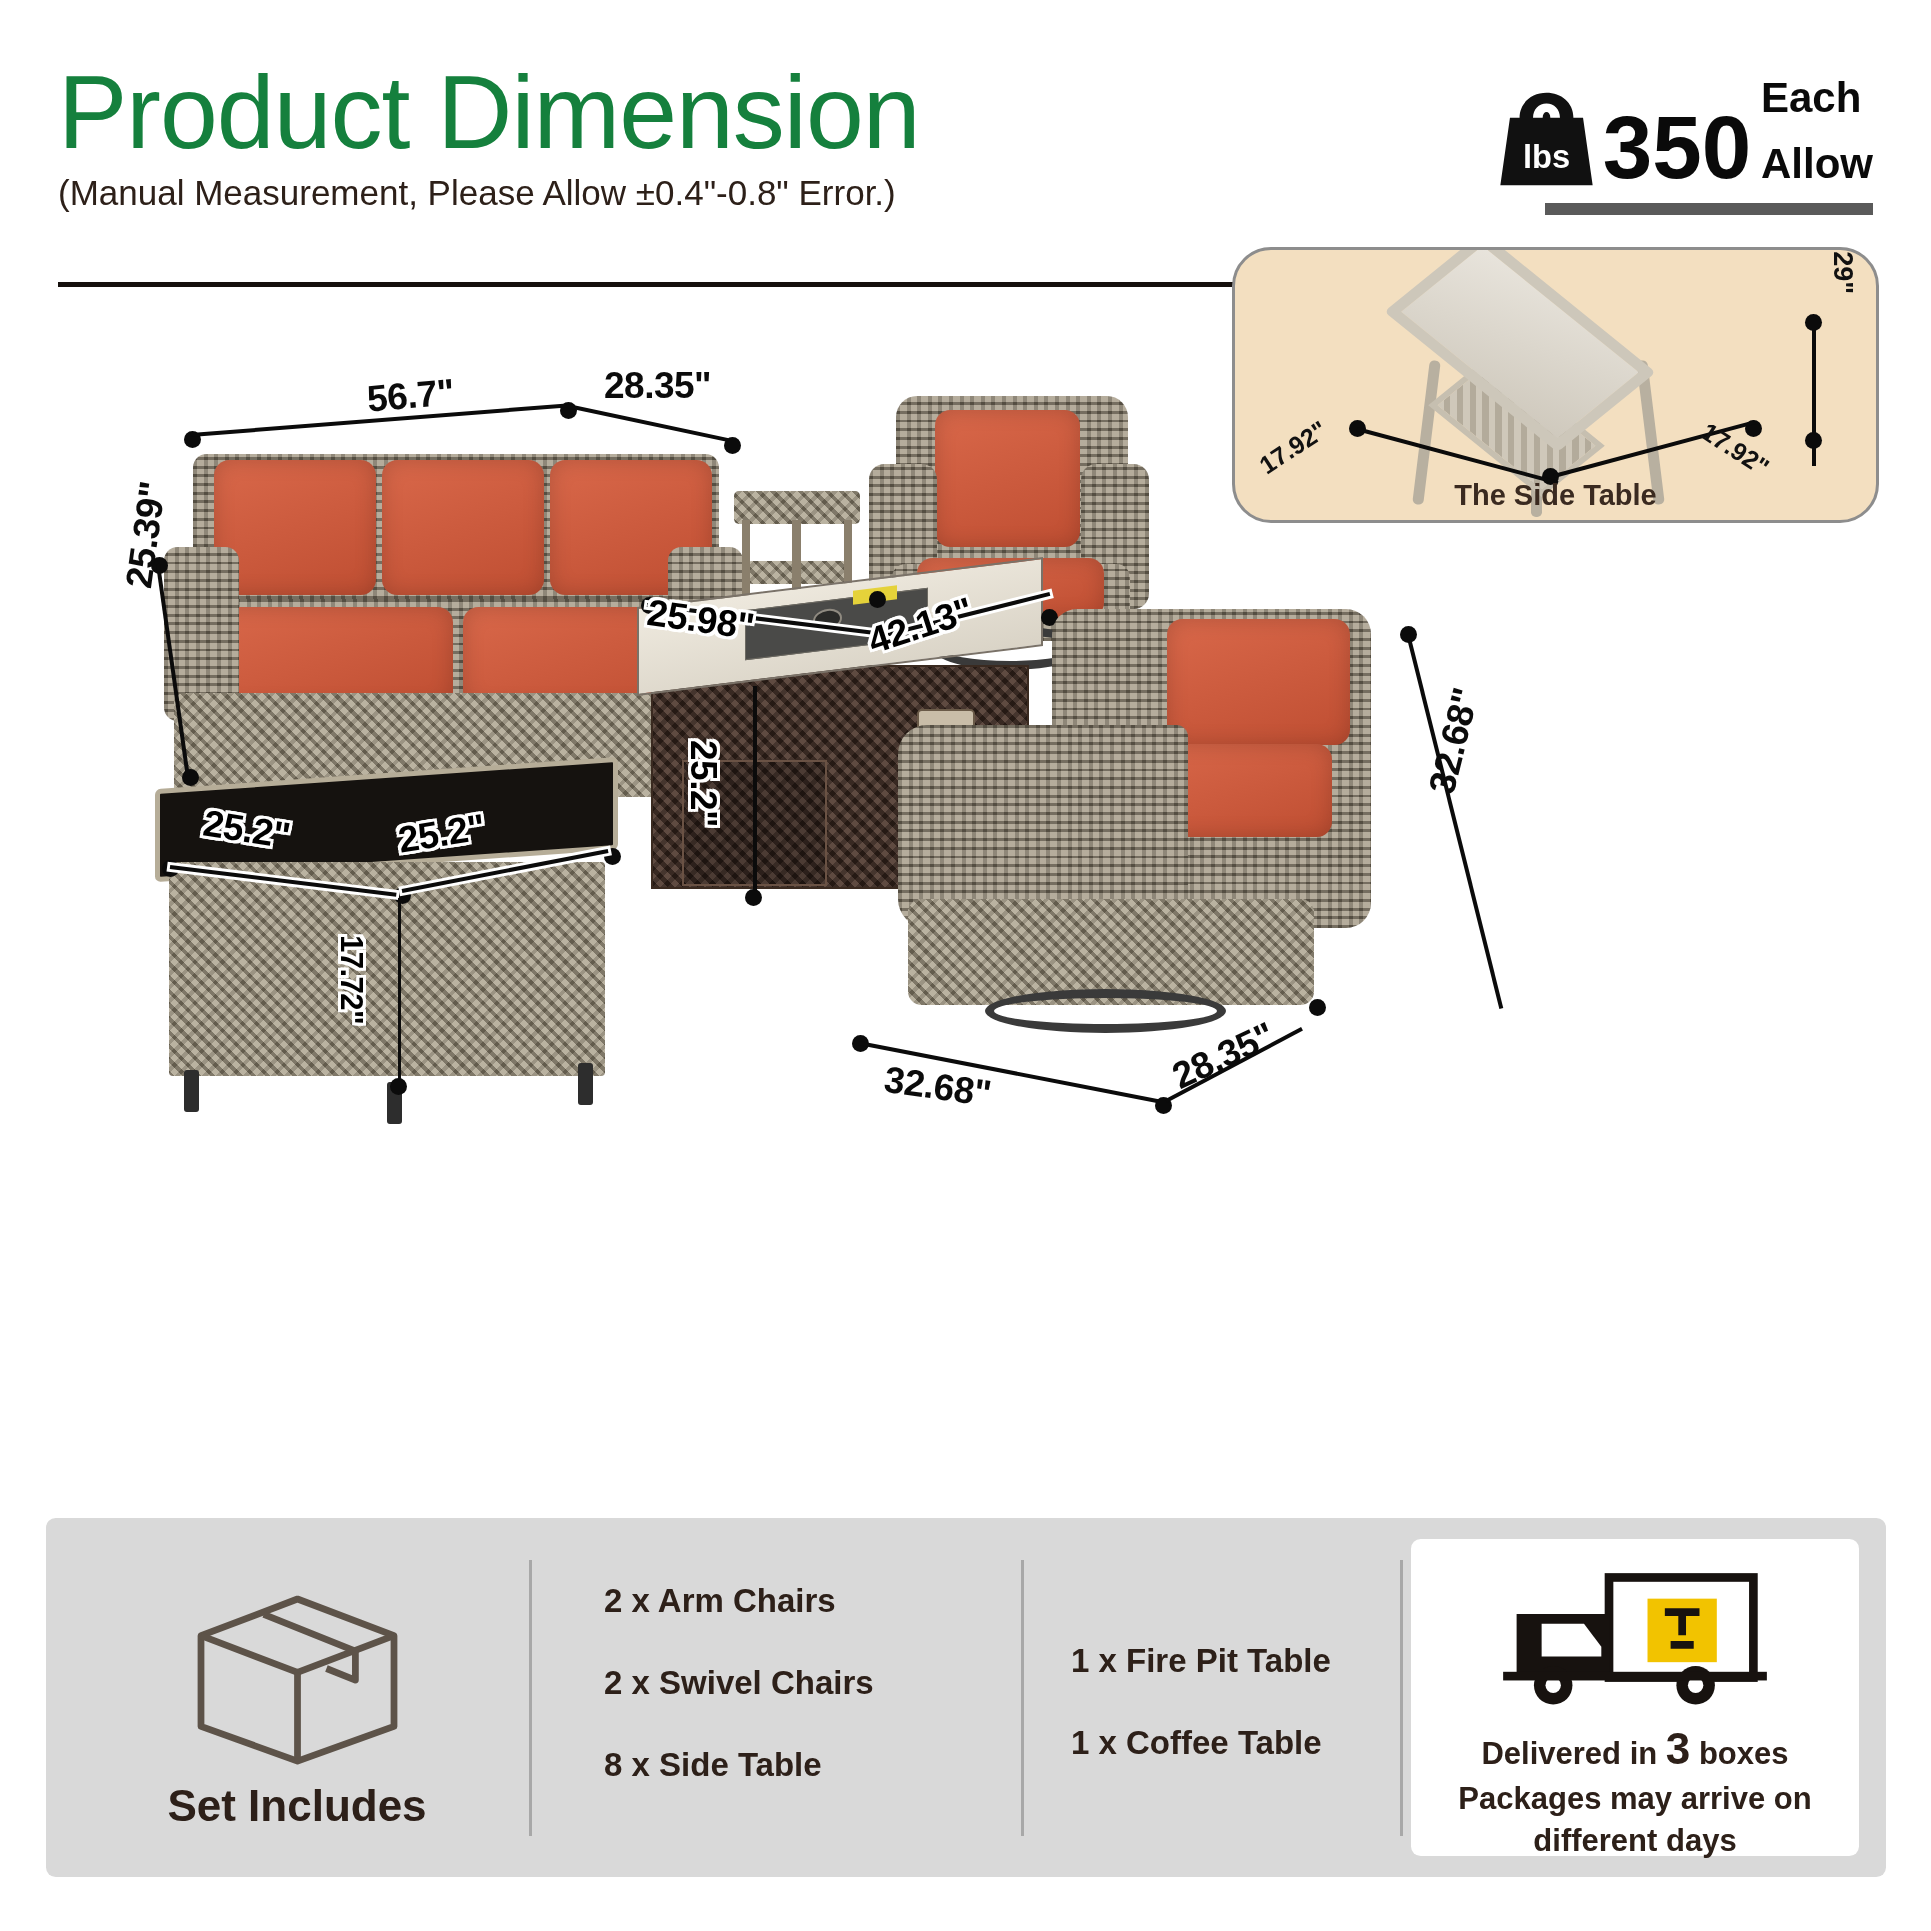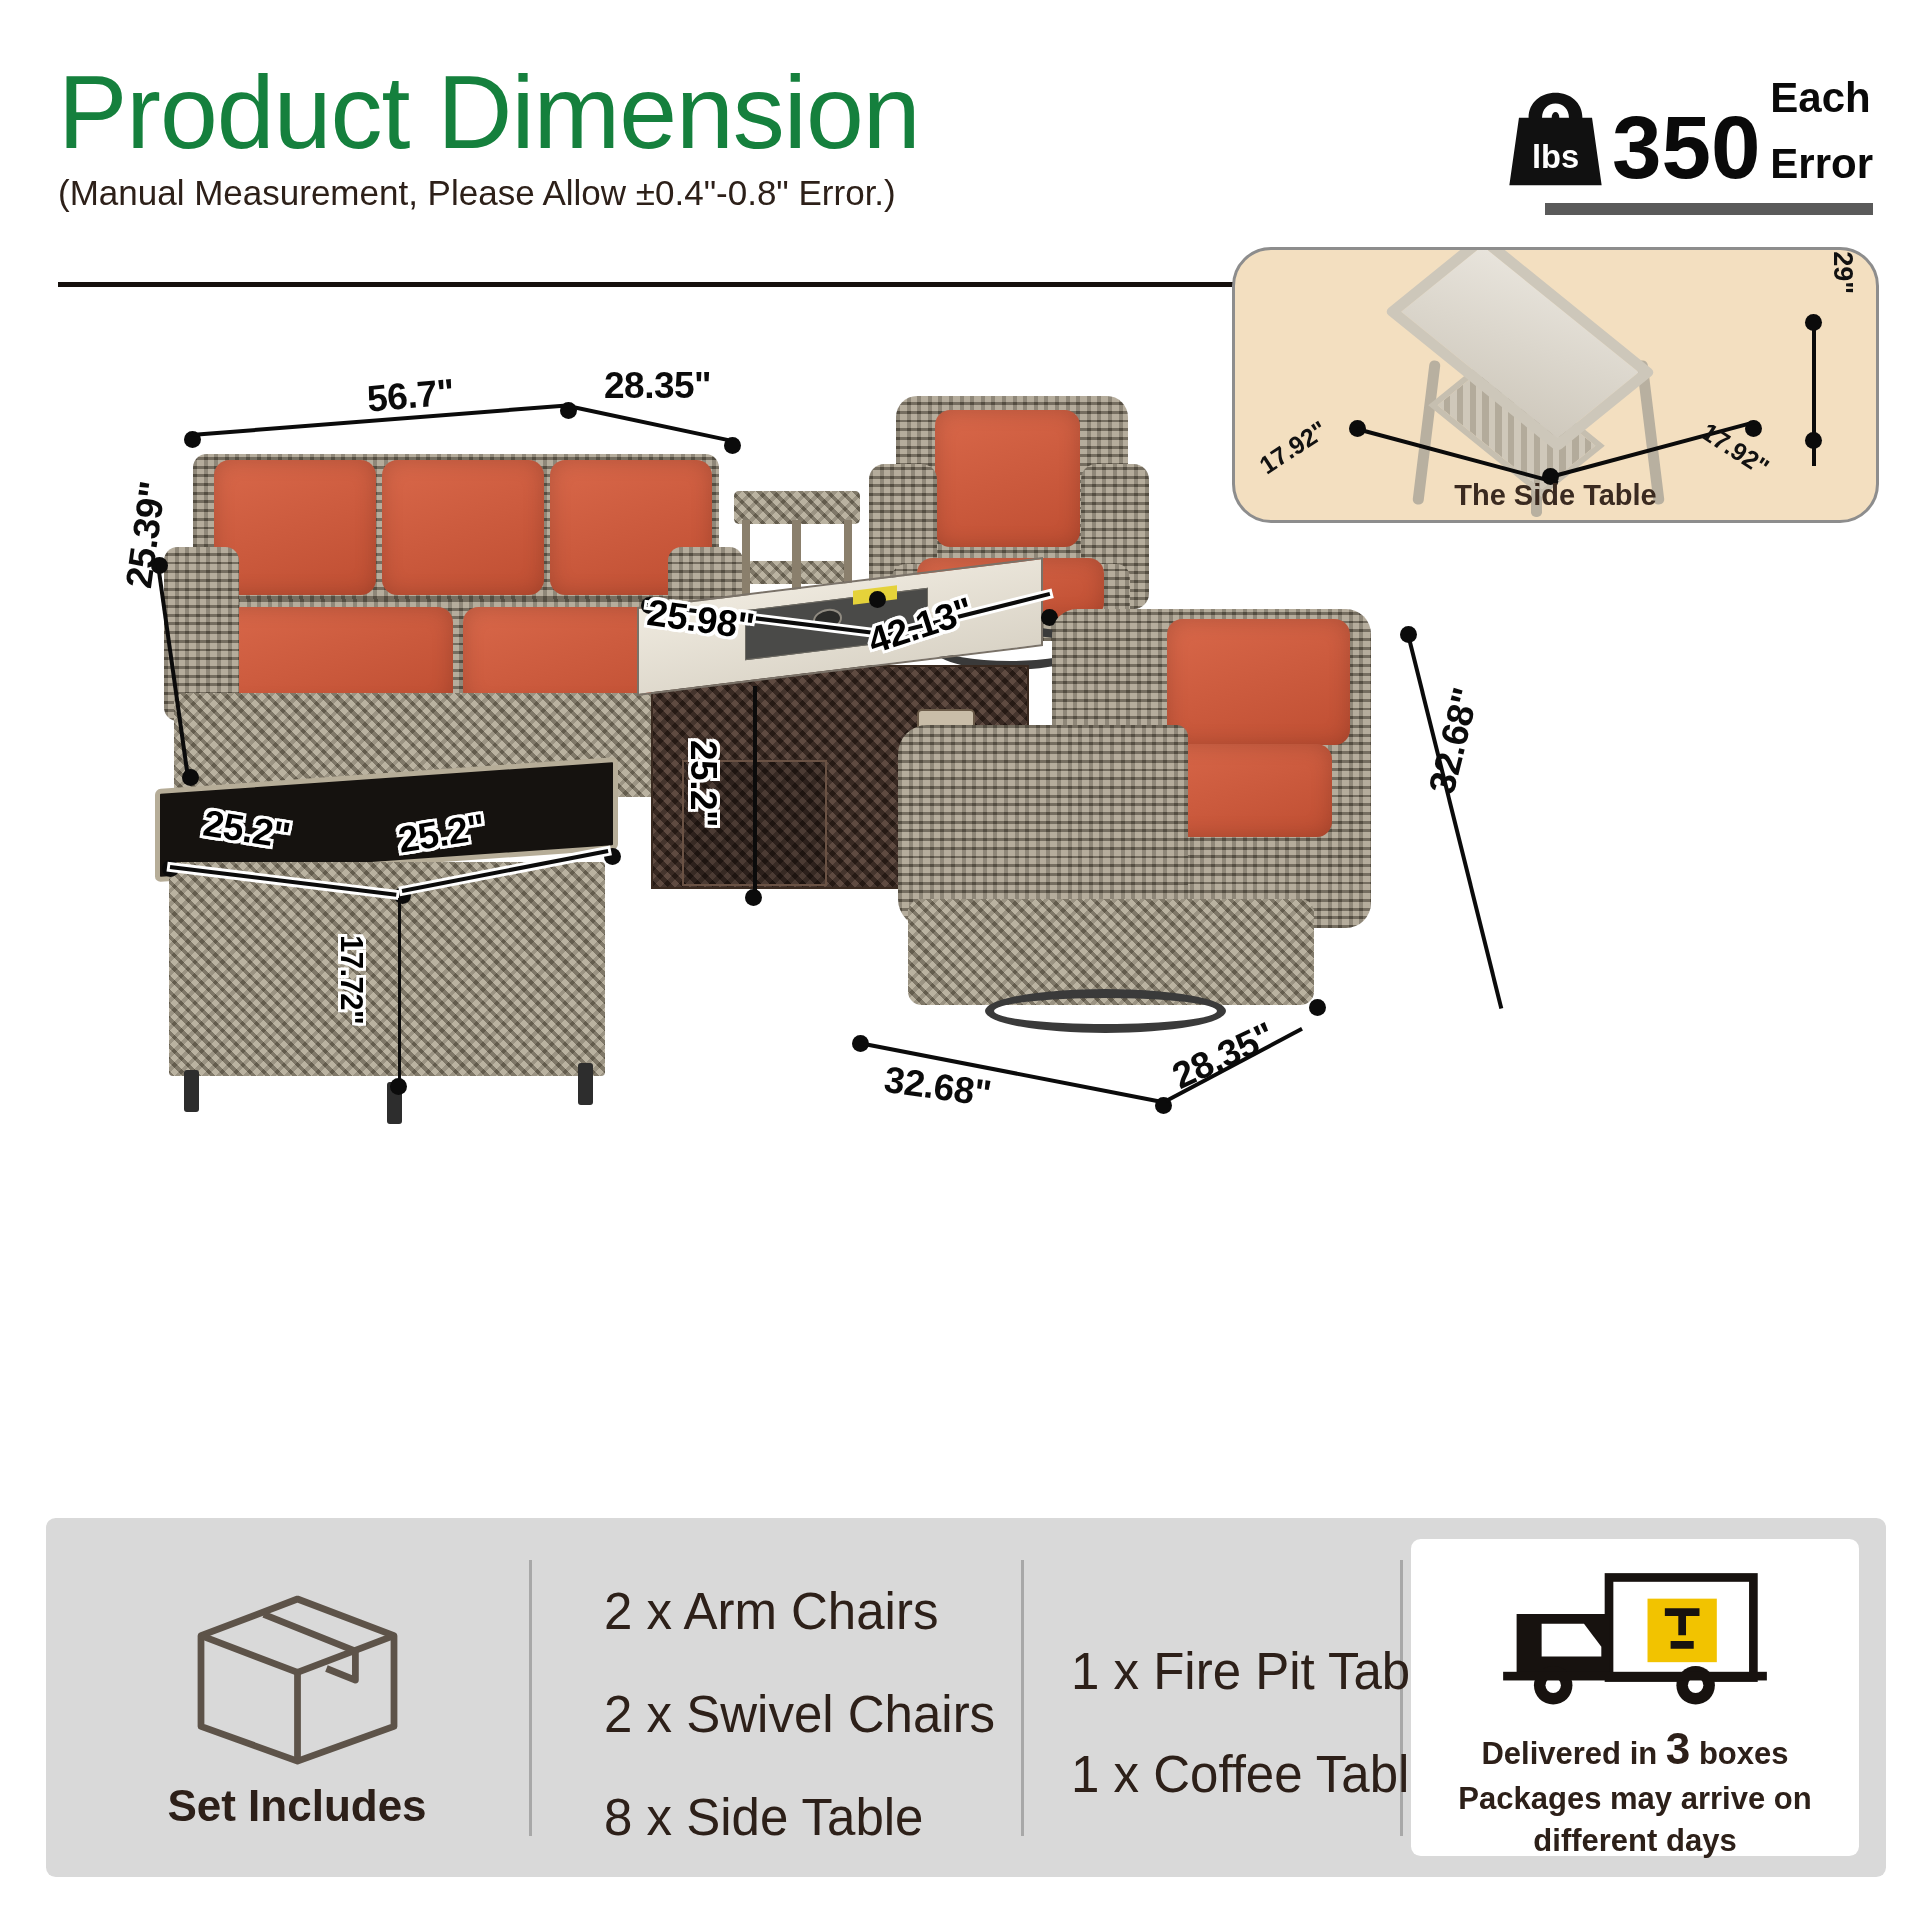--- a/index.html
+++ b/index.html
@@ -175,21 +175,21 @@
   .bottom {
     position: absolute; left: 46px; top: 1518px; width: 1840px; height: 359px;
     background: #d9d9d9; border-radius: 9.7px;
   }
   .box-icon-wrap { position: absolute; left: 126px; top: 54px; width: 251px; height: 193px; }
   .set-includes-label {
     position: absolute; left: 77px; top: 263px; width: 348px; text-align: center;
     font-size: 44px; font-weight: bold; color: #2d2019;
   }
   .vline { position: absolute; width: 2.9px; background: #a8a8a8; }
-  .incl-col { position: absolute; font-size: 51px; font-weight: normal; color: #2d2019; }
+  .incl-col { position: absolute; font-size: 33px; font-weight: bold; color: #2d2019; }
   .incl-col div { margin-bottom: 44px; white-space: nowrap; }
 
   .ship-card {
     position: absolute; right: 27px; top: 21px; width: 448px; height: 317px;
     background: #ffffff; border-radius: 9.7px;
   }
   .truck-wrap { position: absolute; left: 50%; top: 25px; transform: translateX(-50%); }
   .ship-text {
     position: absolute; left: 0; right: 0; top: 180px; text-align: center;
     font-size: 31px; font-weight: bold; color: #2d2019; line-height: 1.35;
@@ -209,21 +209,21 @@
       <div class="weight-icon">
         <svg width="93" height="100" viewBox="0 0 96 104">
           <path d="M20 30 C20 14 33 4 48 4 C63 4 76 14 76 30 L86 30 L96 100 L0 100 L10 30 Z" fill="#111"></path>
           <path d="M34 30 C34 21 40 15 48 15 C56 15 62 21 62 30 L52 30 C52 26 50 24 48 24 C46 24 44 26 44 30 Z" fill="#fff"></path>
           <text x="48" y="82" font-family="Liberation Sans, sans-serif" font-size="34" font-weight="bold" fill="#fff" text-anchor="middle">lbs</text>
         </svg>
       </div>
       <div class="weight-num">350</div>
       <div class="weight-unit">
         <span>Each</span>
-        <span>Error</span>
+        <span>Allow</span>
       </div>
     </div>
     <div class="badge-underline"></div>
   </div>
   <div class="header-rule"></div>
 
   <div class="inset">
     <div class="st">
       <div class="st-leg l1"></div>
       <div class="st-leg l2"></div>

